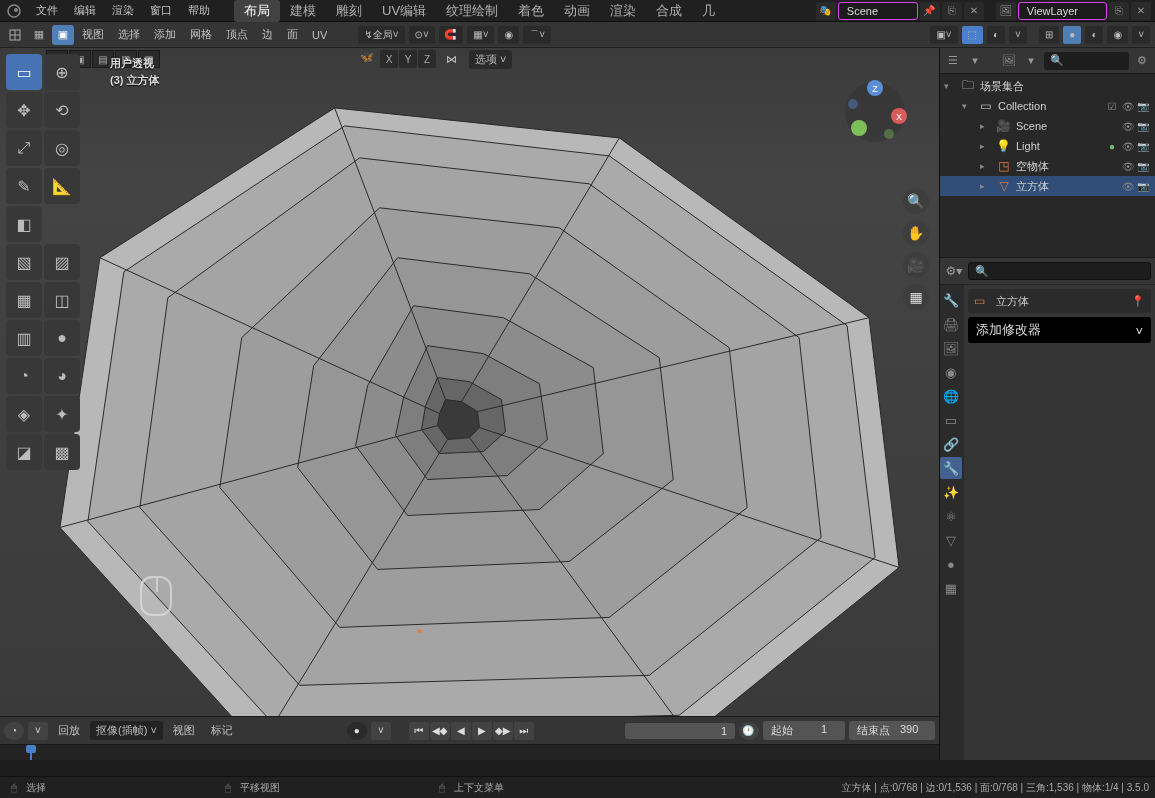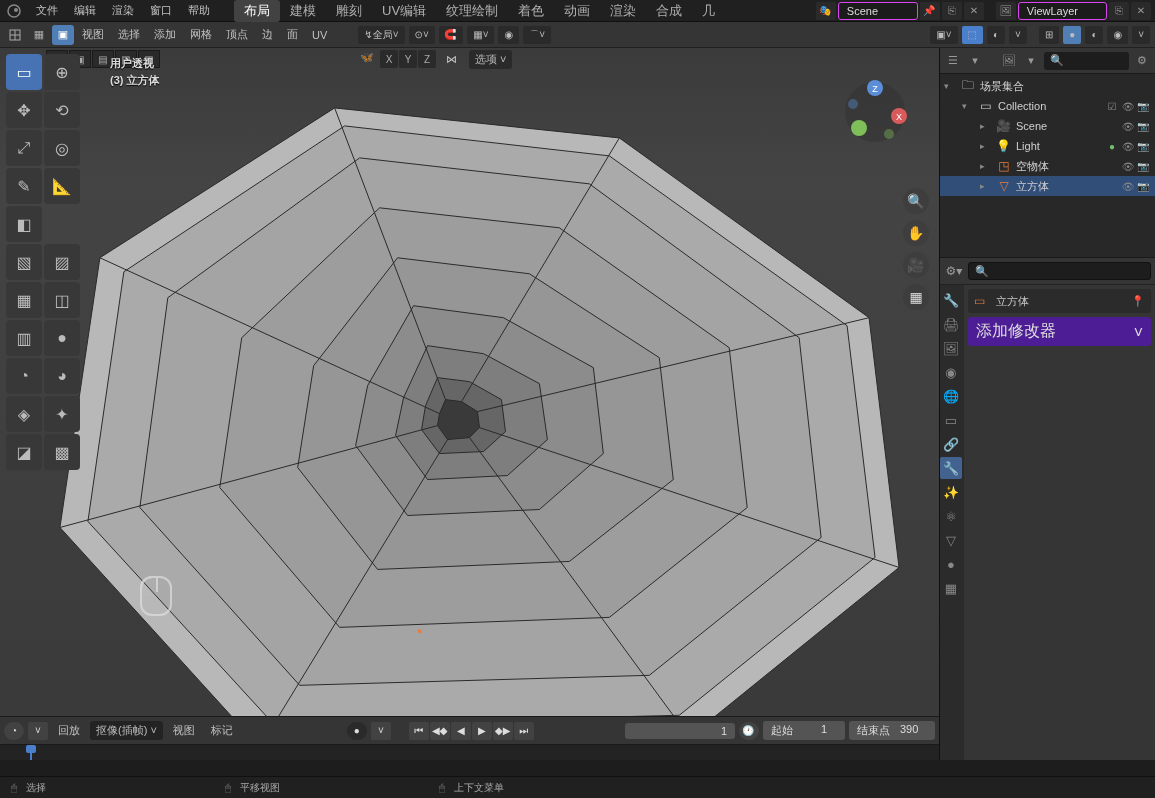--- a/index.html
+++ b/index.html
@@ -78,21 +78,21 @@
 .olist .orow .rbtns .rb { width:14px;height:14px;color:#888;font-size:10px;display:flex;align-items:center;justify-content:center; }
 
 
 .properties { flex:1; display:flex; background:#353535; }
 .prop-tabs { width:24px;background:#2b2b2b;display:flex;flex-direction:column;padding-top:4px;gap:2px; }
 .prop-tabs .pt { width:22px;height:22px;display:flex;align-items:center;justify-content:center;color:#888;cursor:pointer;font-size:13px; }
 .prop-tabs .pt.active { background:#446290;color:#fff;border-radius:2px; }
 .prop-body { flex:1;padding:4px;background:#353535; }
 .prop-body .phdr { height:24px;display:flex;align-items:center;gap:6px;background:#2b2b2b;padding:0 6px;border-radius:3px;margin-bottom:4px; }
 .prop-body .phdr .picon { width:16px;color:#e87d3e;font-size:12px; }
-.prop-body .pbox { background:#4c1d95;border-radius:3px;padding:4px 8px;display:flex;align-items:flex-end;justify-content:space-between;cursor:pointer;font-size:16px;color:#ddd; }
+.prop-body .pbox { background:#000000;border-radius:3px;padding:4px 8px;display:flex;align-items:flex-end;justify-content:space-between;cursor:pointer;font-size:13px;color:#ddd; }
 .prop-search { display:flex;align-items:center;gap:4px;padding:4px;background:#353535;border-bottom:1px solid #222; }
 .prop-search .ps-icon { width:20px;height:18px;display:flex;align-items:center;justify-content:center;color:#999;font-size:12px; }
 .prop-search input { flex:1;background:#1d1d1d;border:1px solid #111;border-radius:3px;padding:2px 6px;color:#ddd;height:18px;font-size:11px; }
 
 
 .statusbar { position:absolute;bottom:0;left:0;right:0;height:22px;background:#202020;display:flex;align-items:center;padding:0 6px;gap:14px;color:#aaa;font-size:10px;border-top:1px solid #101010; }
 .statusbar .sb-grp { display:flex;align-items:center;gap:4px; }
 .statusbar .sb-icon { width:16px;height:14px;color:#888;display:flex;align-items:center;justify-content:center; }
 .statusbar .sb-right { margin-left:auto;display:flex;gap:8px; }
 
@@ -461,13 +461,16 @@
     <span>选择</span>
   </div>
   <div class="sb-grp" style="margin-left:160px">
     <span class="sb-icon">🖱</span>
     <span>平移视图</span>
   </div>
   <div class="sb-grp" style="margin-left:140px">
     <span class="sb-icon">🖱</span>
     <span>上下文菜单</span>
   </div>
+  <div class="sb-right">
+    <span>立方体 | 点:0/768 | 边:0/1,536 | 面:0/768 | 三角:1,536 | 物体:1/4 | 3.5.0</span>
+  </div>
 </div>
 
 </body></html>

